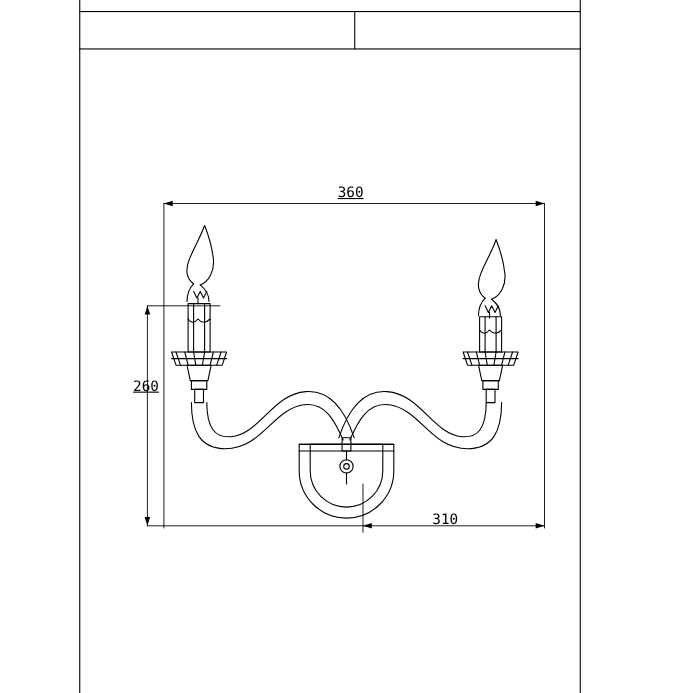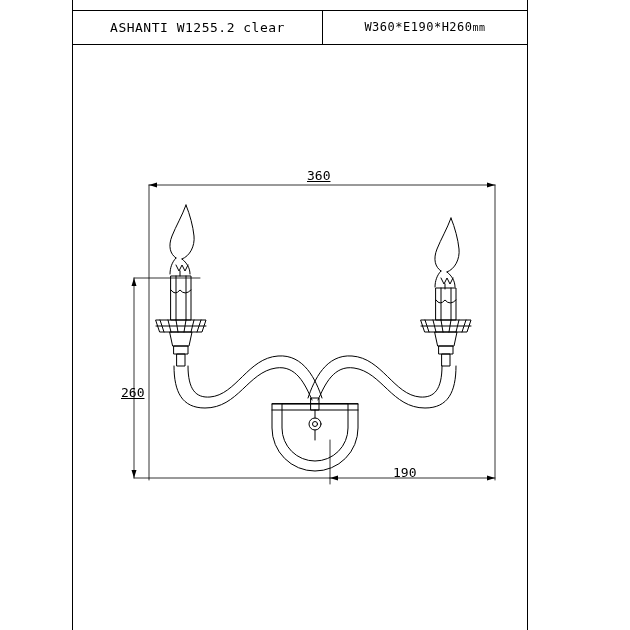--- a/index.html
+++ b/index.html
@@ -48,48 +48,44 @@
 
   
   .dim-label {
     position: absolute;
     font-size: 13px;
     color: #000000;
     font-family: "DejaVu Sans Mono", monospace;
     white-space: nowrap;
   }
   .dim-width  { left: 307px; top: 168px; text-decoration: underline; }
-  .dim-height { left: 121px; top: 385px; text-decoration: underline; }
+  .dim-height { left: 121px; top: 344px; text-decoration: underline; }
   .dim-depth  { left: 393px; top: 465px; }
 
   #svg-drawing {
     position: absolute;
     left: 0;
     top: 0;
   }
 </style>
 </head>
 <body>
 
 <div id="sheet">
 
   <div class="frame-line frame-left"></div>
   <div class="frame-line frame-right"></div>
   <div class="frame-line title-top"></div>
   <div class="frame-line title-bottom"></div>
   <div class="frame-line title-div"></div>
 
-  <div class="title-cell left">ASHANTI W1255.2 clear</div>
-  <div class="title-cell right">
-    <span>W360*E190*H260</span><span class="mm">mm</span>
-  </div>
 
   <div class="dim-label dim-width">360</div>
   <div class="dim-label dim-height">260</div>
-  <div class="dim-label dim-depth">190</div>
+  <div class="dim-label dim-depth">310</div>
 
   <svg id="svg-drawing" width="630" height="630" viewBox="0 0 630 630">
     <g fill="none" stroke="#000000" stroke-width="1" stroke-linecap="round" stroke-linejoin="round">
 
       <g stroke-width="0.8">
 
         <line x1="149" y1="185" x2="149" y2="480"></line>
         <line x1="495" y1="185" x2="495" y2="480"></line>
 
         <line x1="149" y1="185" x2="495" y2="185"></line>

